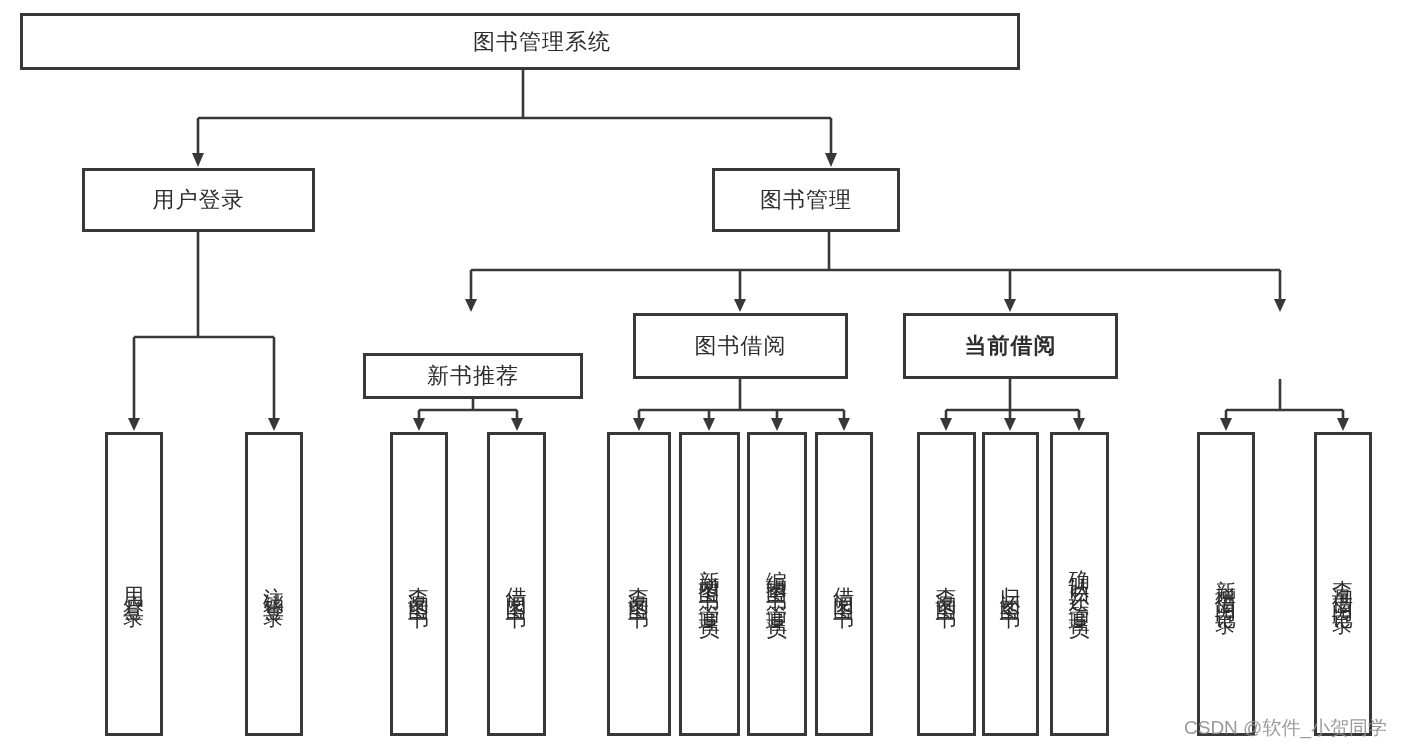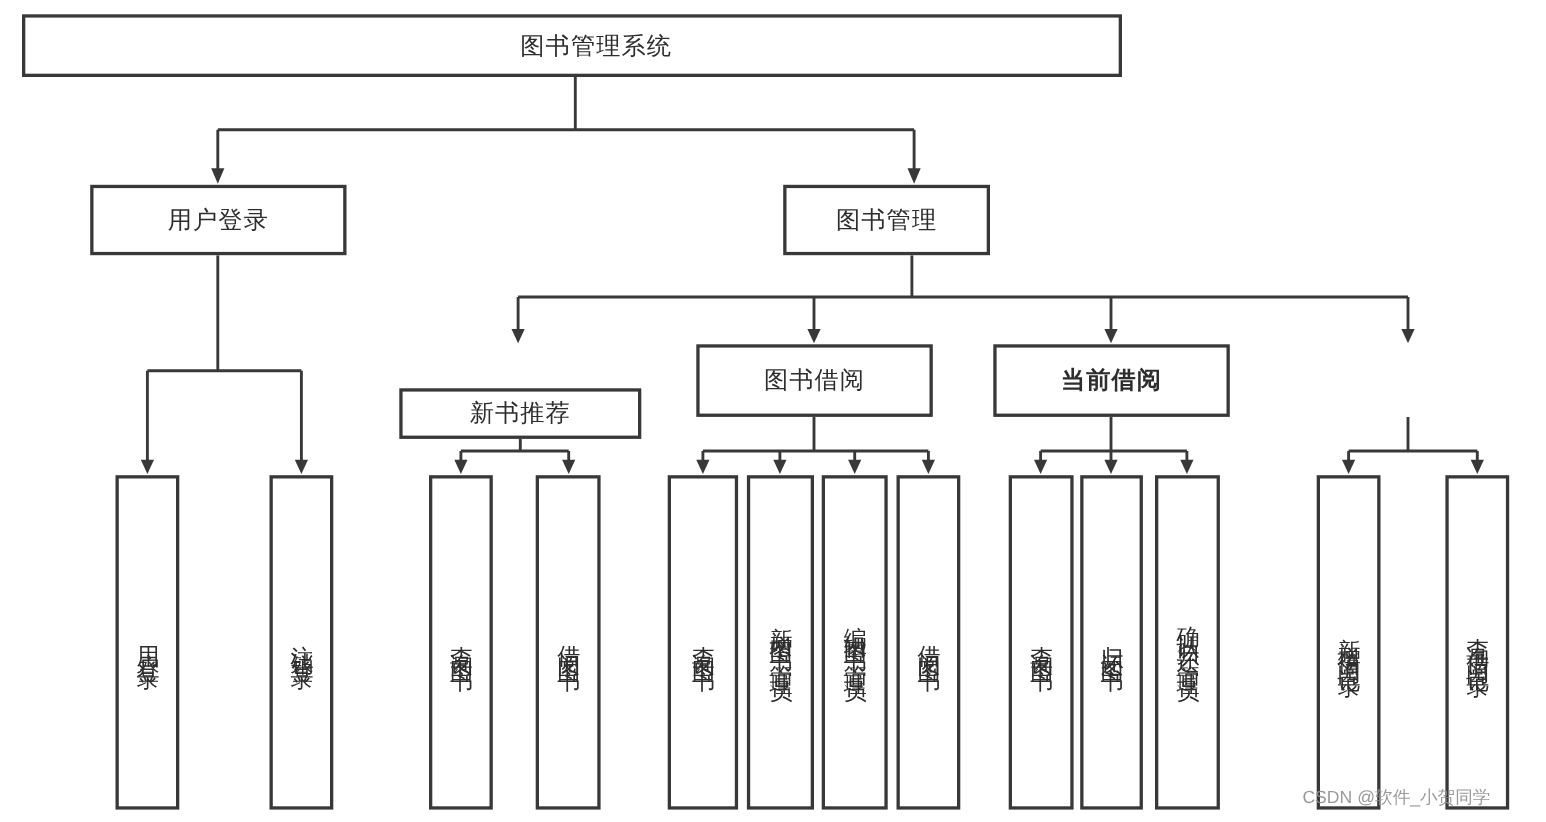--- a/index.html
+++ b/index.html
@@ -52,21 +52,21 @@
   .lf7 {left:747px; width:60px;}
   .lf8 {left:815px; width:58px;}
   .lf9 {left:917px; width:59px;}
   .lf10{left:982px; width:57px;}
   .lf11{left:1050px;width:59px;}
   .lf12{left:1197px;width:58px;}
   .lf13{left:1314px;width:58px;}
   .watermark{
     position:absolute;
     left:1184px;top:715px;
-    font-size:16px;
+    font-size:19px;
     color:var(--watermark,#8f8f8f);
     opacity:.9;
     z-index:5;
     white-space:nowrap;
   }
 </style>
 </head>
 <body>
 
 <div id="stage">

